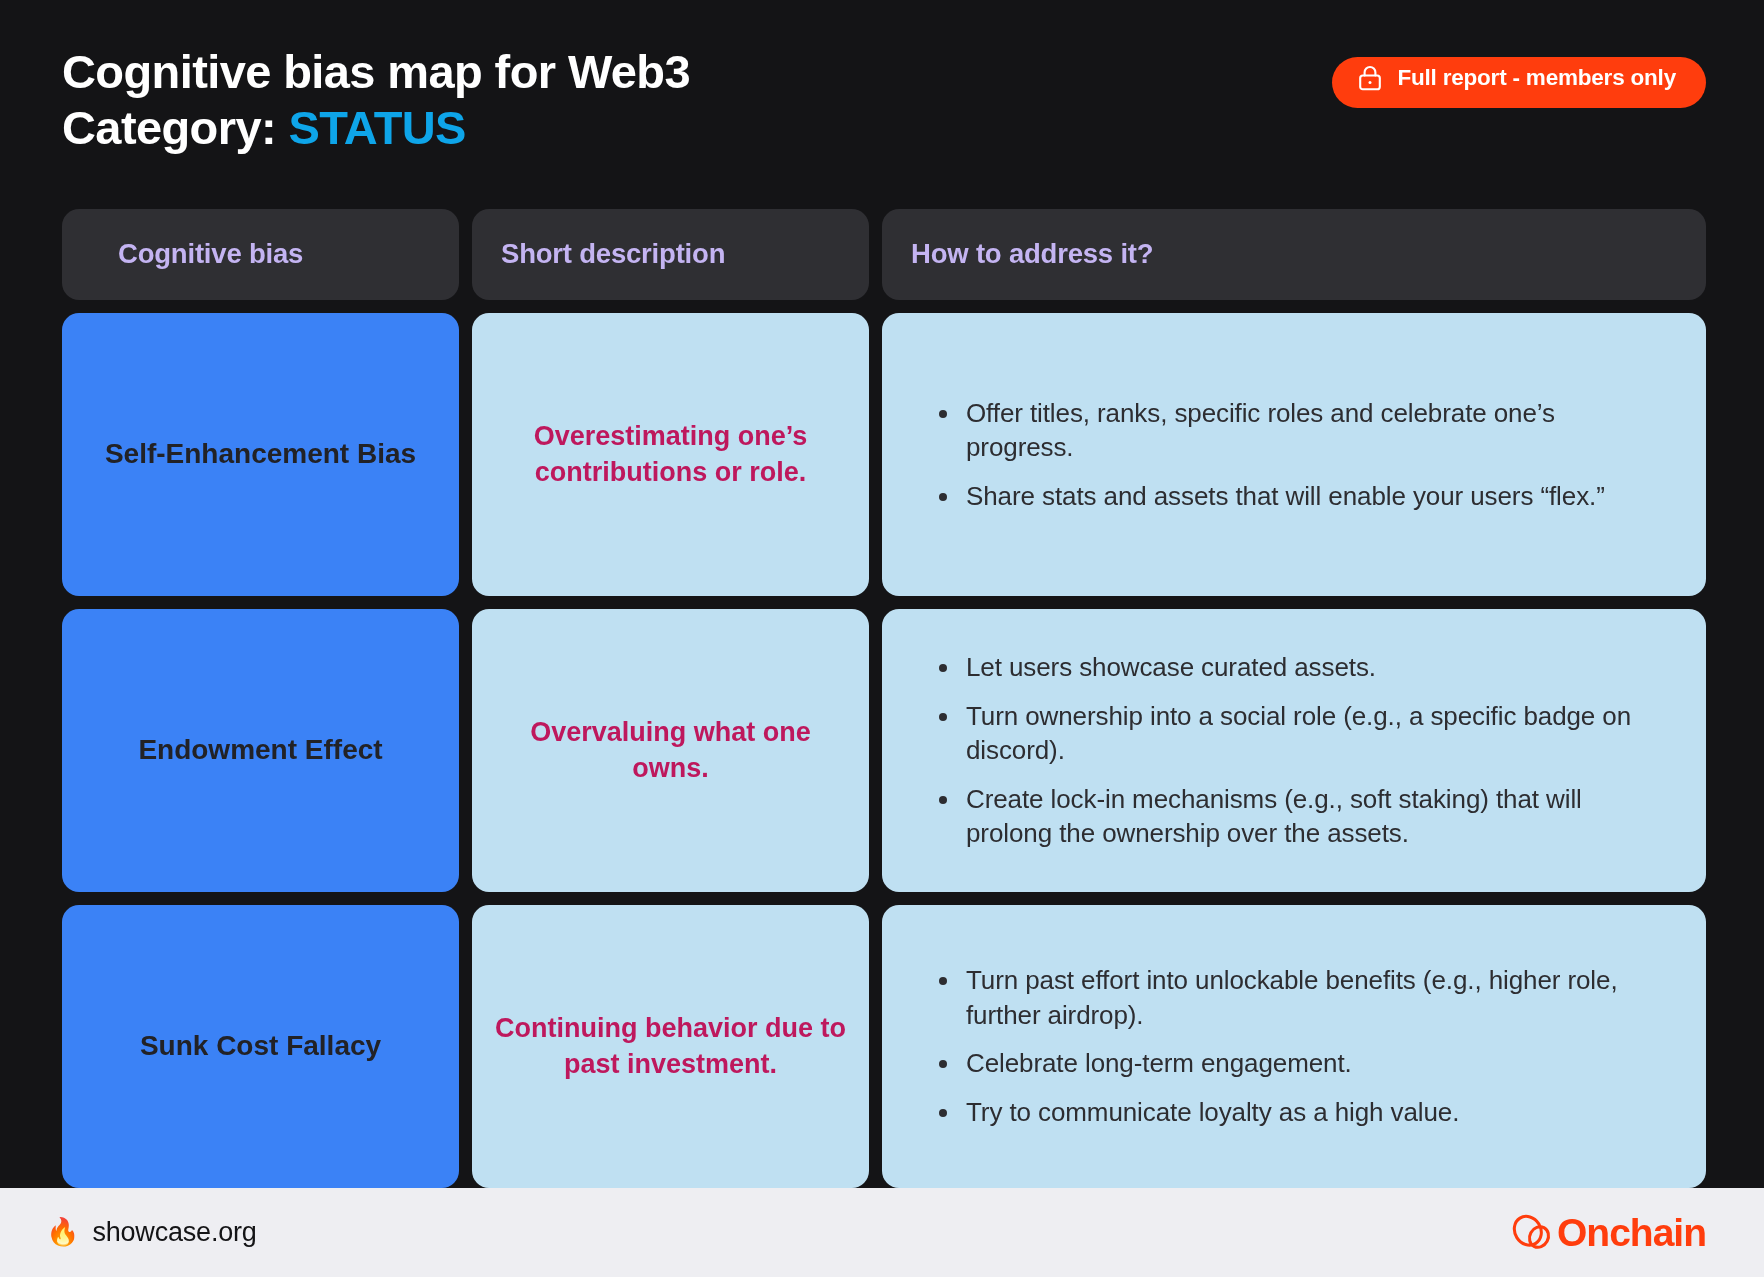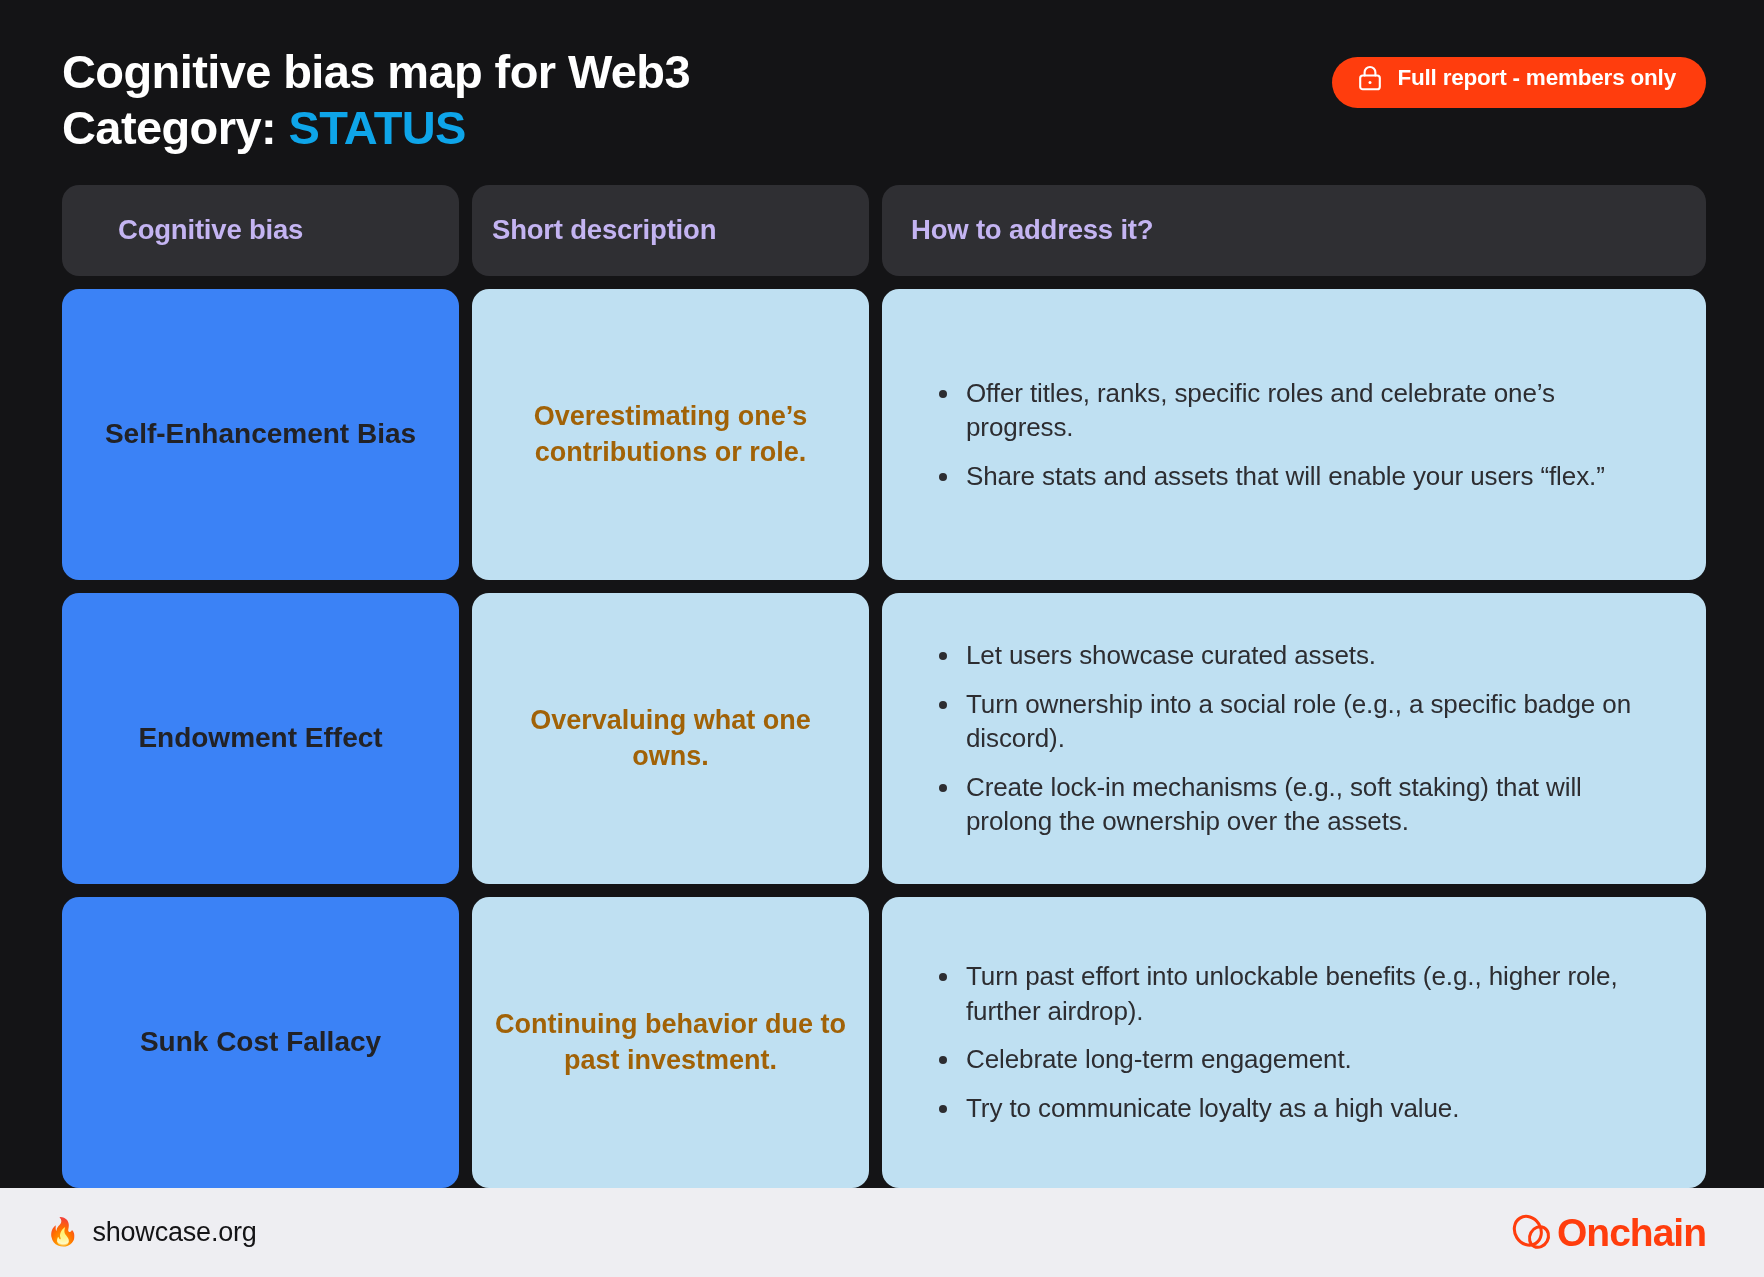--- a/index.html
+++ b/index.html
@@ -54,21 +54,21 @@
     margin-top: 13px;
     cursor: pointer;
     white-space: nowrap;
   }
   .lock-icon { display: block; width: 24px; height: 26px; flex: 0 0 auto; }
 
   
   .table {
     flex: 1 1 auto;
     padding: 0 58px 0 62px;
-    margin-top: 29px;
+    margin-top: 53px;
     display: flex;
     flex-direction: column;
     gap: 13px;
   }
 
   .row {
     display: grid;
     grid-template-columns: 397px 397px 1fr;
     gap: 13px;
   }
@@ -84,37 +84,37 @@
   .cell-head {
     background: #2f2f33;
     padding: 0 0 0 53px;
     height: 91px;
     color: #c4b4f2;
     font-size: 27.5px;
     font-weight: bold;
     letter-spacing: -0.2px;
   }
   .cell-head.col1 { padding-left: 56px; }
-  .cell-head.col2 { padding-left: 20px; }
+  .cell-head.col2 { padding-left: 29px; }
   .cell-head.col3 { padding-left: 29px; }
 
   .cell-bias {
     background: #3b82f6;
     color: #222226;
     font-size: 28px;
     font-weight: bold;
     line-height: 1.36;
     text-align: center;
     justify-content: center;
     padding: 10px 18px;
   }
 
   .cell-desc {
     background: #bfe0f2;
-    color: #a16207;
+    color: #be185d;
     font-size: 27px;
     font-weight: bold;
     line-height: 1.36;
     text-align: center;
     justify-content: flex-end;
     padding: 10px 20px;
   }
 
   .cell-actions {
     background: #bfe0f2;

